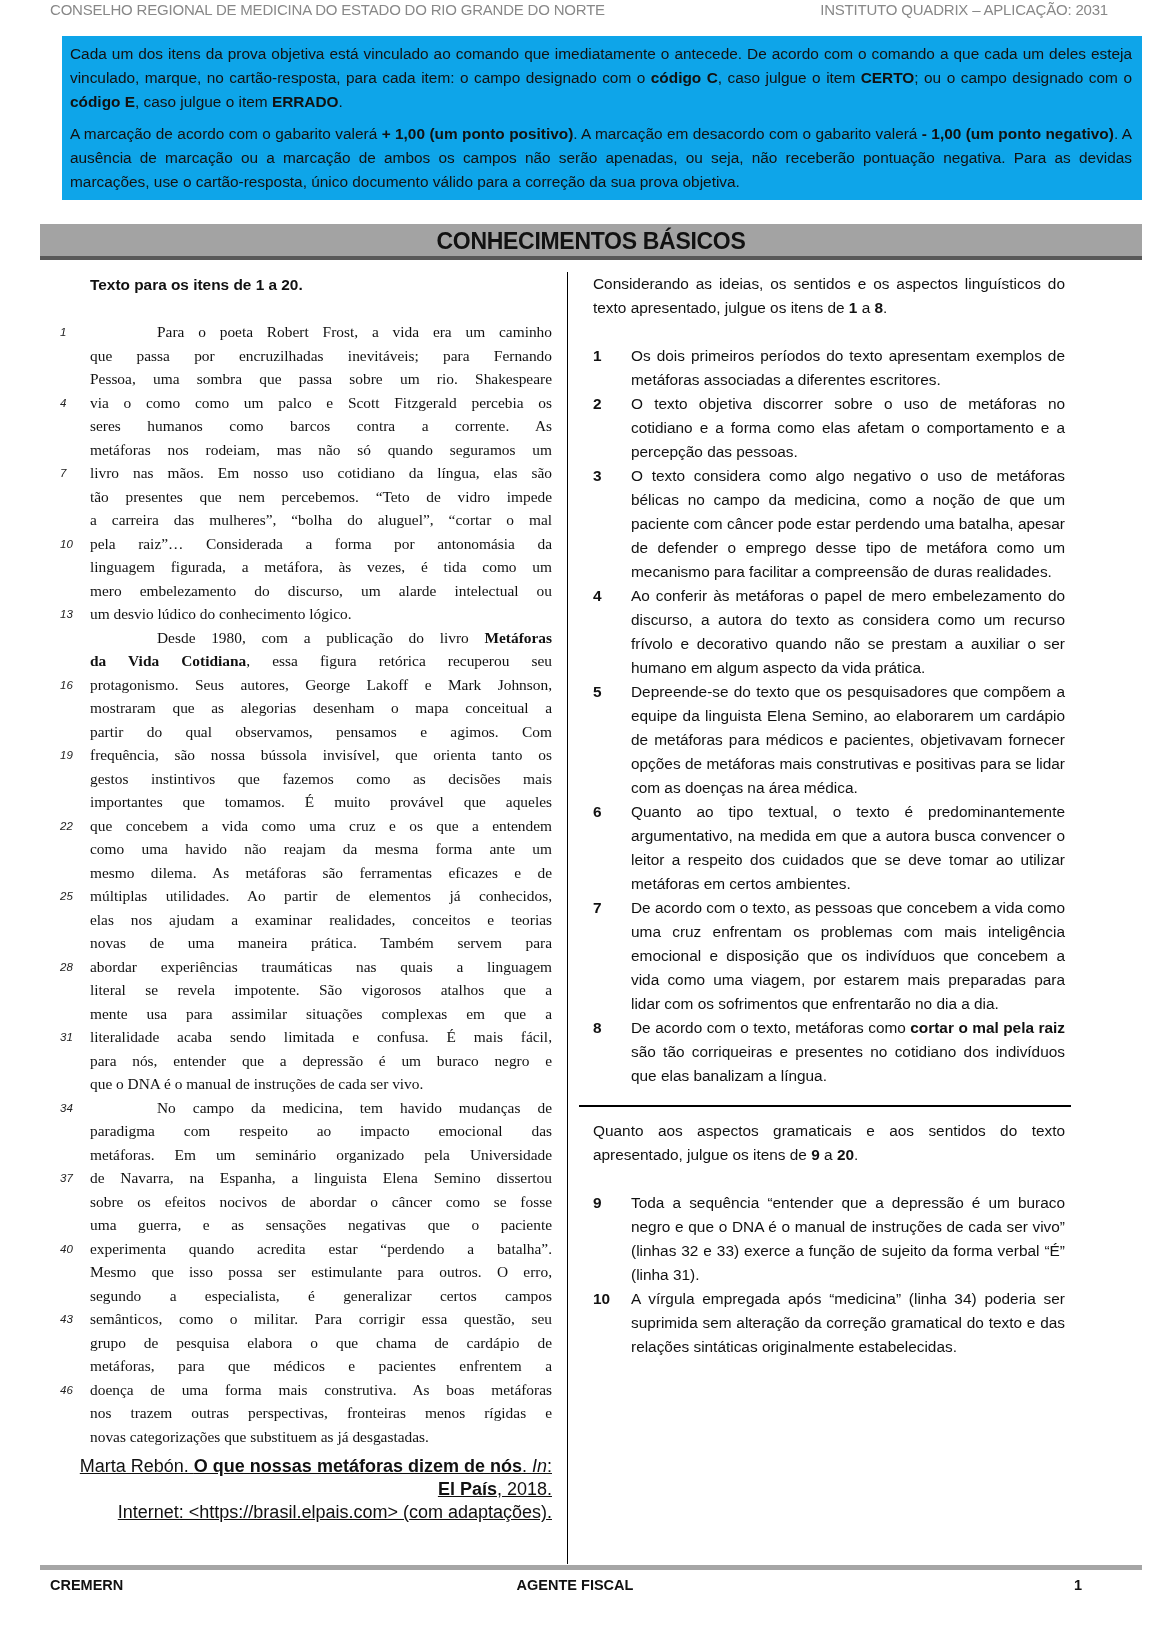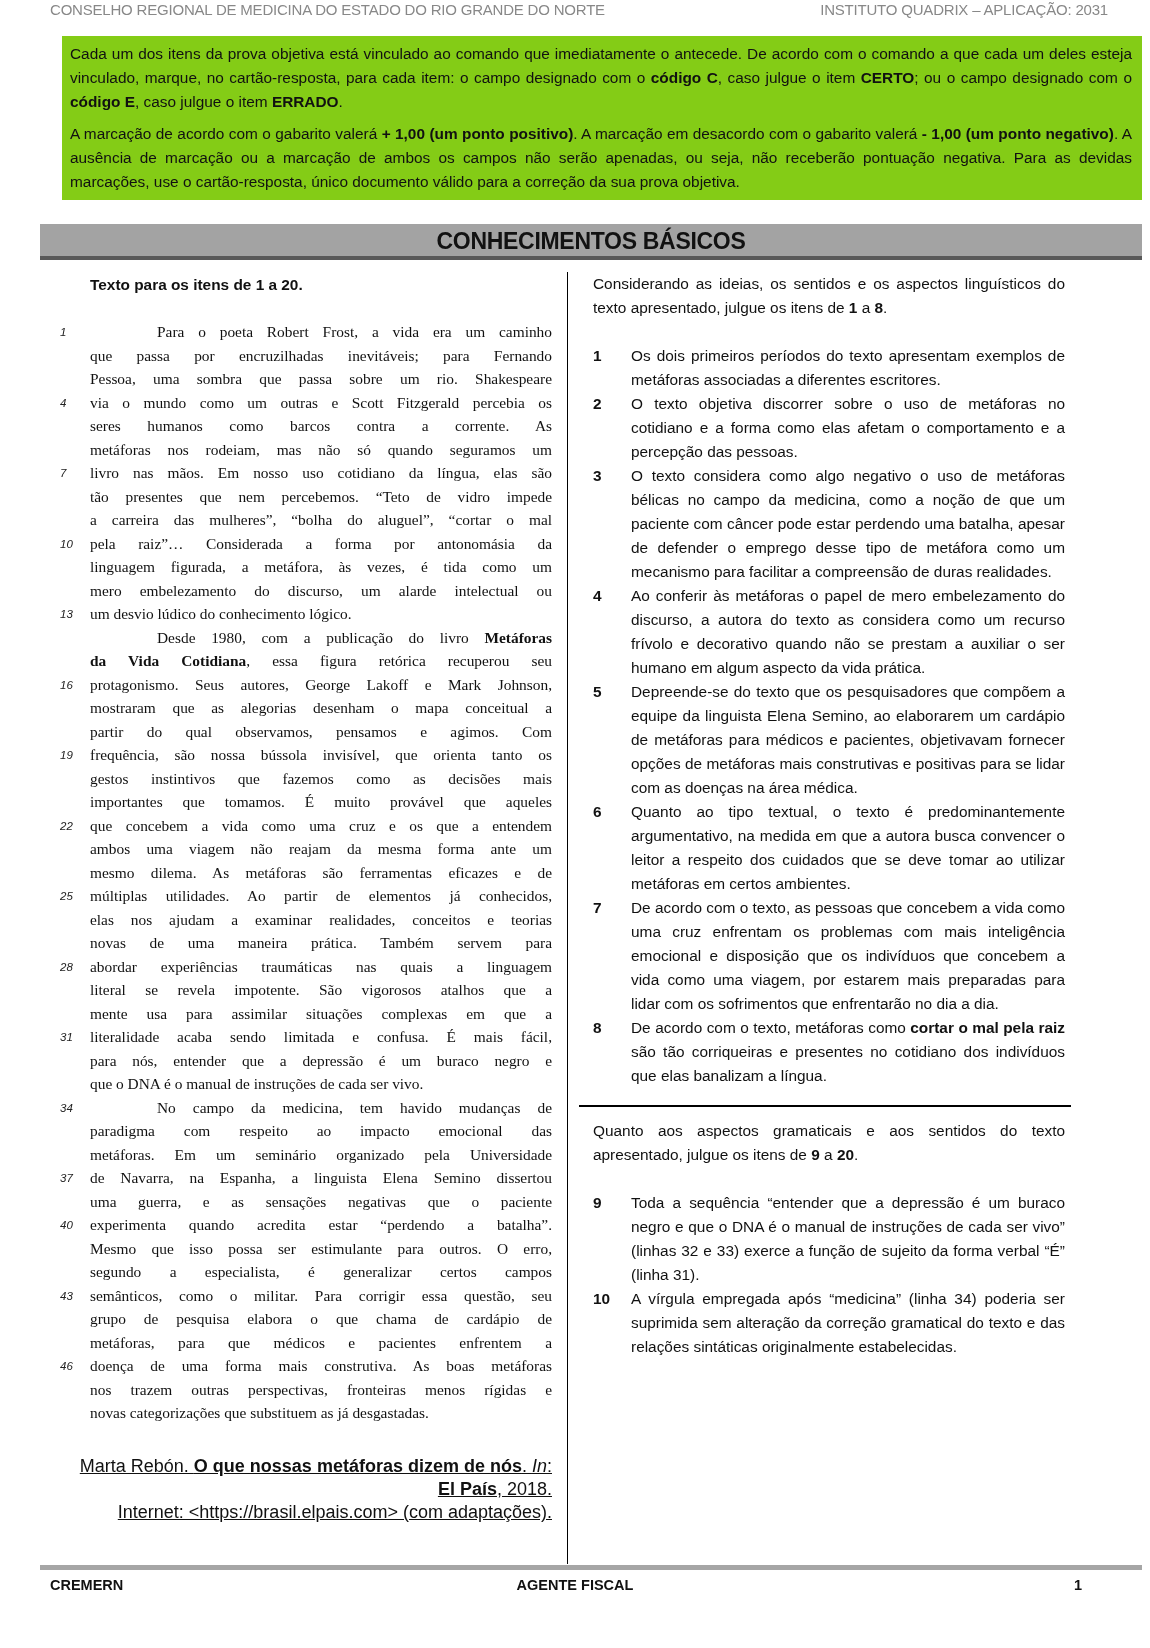--- a/index.html
+++ b/index.html
@@ -3,21 +3,21 @@
 <meta charset="utf-8">
 <style>
   * { box-sizing: border-box; margin: 0; padding: 0; }
   html, body { width: 1150px; height: 1648px; background: #ffffff; }
   body { font-family: "Liberation Sans", "DejaVu Sans", sans-serif; color: #111; position: relative; overflow: hidden; }
 
   .top-header { position: absolute; top: 0; left: 0; width: 1150px; height: 22px; font-family: "Liberation Sans", sans-serif; font-size: 15px; color: #888; letter-spacing: -0.2px; }
   .top-header .left { position: absolute; left: 50px; top: 1px; }
   .top-header .right { position: absolute; right: 42px; top: 1px; }
 
-  .instructions { position: absolute; left: 62px; top: 36px; width: 1080px; background: #84cc16; padding: 6px 10px 6px 8px; font-size: 15.4px; line-height: 24px; text-align: justify; }
+  .instructions { position: absolute; left: 62px; top: 36px; width: 1080px; background: #0ea5e9; padding: 6px 10px 6px 8px; font-size: 15.4px; line-height: 24px; text-align: justify; }
   .instructions p { margin-bottom: 8px; }
   .instructions p:last-child { margin-bottom: 0; }
 
   .section-bar { position: absolute; left: 40px; top: 224px; width: 1102px; height: 36px; background: #a3a3a3; border-bottom: 4px solid #595959; text-align: center; font-weight: bold; font-size: 23px; line-height: 34px; letter-spacing: -0.3px; }
 
   .col-divider { position: absolute; left: 567px; top: 272px; width: 1px; height: 1292px; background: #000; }
 
   .left-col { position: absolute; left: 60px; top: 272px; width: 492px; font-size: 15.4px; }
   .text-heading { position: absolute; left: 30px; top: 4px; font-weight: bold; font-size: 15.4px; }
   .passage { position: absolute; left: 0; top: 48px; width: 492px; }
@@ -68,21 +68,21 @@
       <div class="pline">
         <span class="num"></span>
         <span class="txt"><span>que passa por encruzilhadas inevitáveis; para Fernando</span></span>
       </div>
       <div class="pline">
         <span class="num"></span>
         <span class="txt"><span>Pessoa, uma sombra que passa sobre um rio. Shakespeare</span></span>
       </div>
       <div class="pline">
         <span class="num">4</span>
-        <span class="txt"><span>via o mundo como um outras e Scott Fitzgerald percebia os</span></span>
+        <span class="txt"><span>via o como como um palco e Scott Fitzgerald percebia os</span></span>
       </div>
       <div class="pline">
         <span class="num"></span>
         <span class="txt"><span>seres humanos como barcos contra a corrente. As</span></span>
       </div>
       <div class="pline">
         <span class="num"></span>
         <span class="txt"><span>metáforas nos rodeiam, mas não só quando seguramos um</span></span>
       </div>
       <div class="pline">
@@ -144,21 +144,21 @@
       <div class="pline">
         <span class="num"></span>
         <span class="txt"><span>importantes que tomamos. É muito provável que aqueles</span></span>
       </div>
       <div class="pline">
         <span class="num">22</span>
         <span class="txt"><span>que concebem a vida como uma cruz e os que a entendem</span></span>
       </div>
       <div class="pline">
         <span class="num"></span>
-        <span class="txt"><span>ambos uma viagem não reajam da mesma forma ante um</span></span>
+        <span class="txt"><span>como uma havido não reajam da mesma forma ante um</span></span>
       </div>
       <div class="pline">
         <span class="num"></span>
         <span class="txt"><span>mesmo dilema. As metáforas são ferramentas eficazes e de</span></span>
       </div>
       <div class="pline">
         <span class="num">25</span>
         <span class="txt"><span>múltiplas utilidades. Ao partir de elementos já conhecidos,</span></span>
       </div>
       <div class="pline">
@@ -201,20 +201,24 @@
         <span class="num"></span>
         <span class="txt"><span>paradigma com respeito ao impacto emocional das</span></span>
       </div>
       <div class="pline">
         <span class="num"></span>
         <span class="txt"><span>metáforas. Em um seminário organizado pela Universidade</span></span>
       </div>
       <div class="pline">
         <span class="num">37</span>
         <span class="txt"><span>de Navarra, na Espanha, a linguista Elena Semino dissertou</span></span>
+      </div>
+      <div class="pline">
+        <span class="num"></span>
+        <span class="txt"><span>sobre os efeitos nocivos de abordar o câncer como se fosse</span></span>
       </div>
       <div class="pline">
         <span class="num"></span>
         <span class="txt"><span>uma guerra, e as sensações negativas que o paciente</span></span>
       </div>
       <div class="pline">
         <span class="num">40</span>
         <span class="txt"><span>experimenta quando acredita estar “perdendo a batalha”.</span></span>
       </div>
       <div class="pline">

